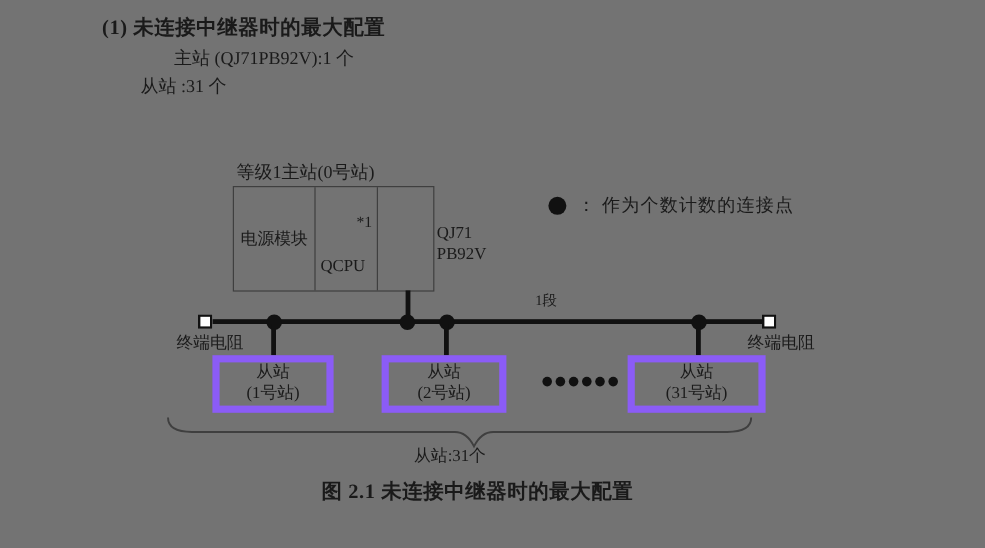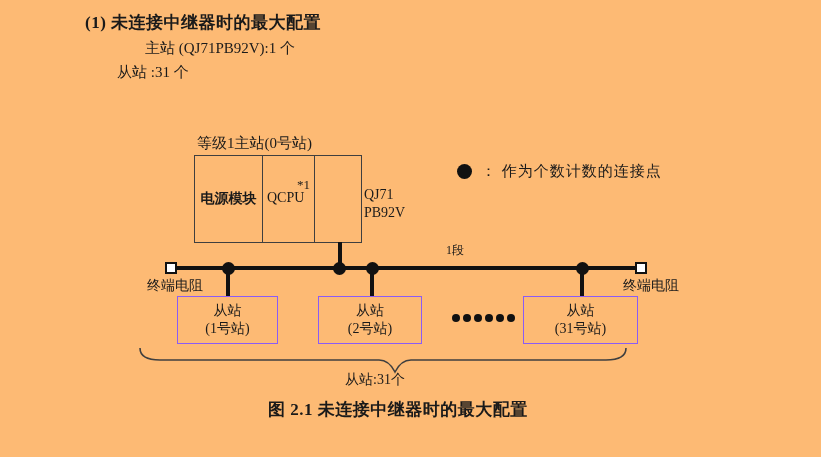--- a/index.html
+++ b/index.html
@@ -1,31 +1,31 @@
 <!DOCTYPE html>
 <html><head>
 <meta charset="utf-8">
 <style>
   html,body{margin:0;padding:0;background:#ffffff;}
   .page{
-    position:relative;width:821px;height:457px;background:#fdba74;overflow:hidden;
+    position:relative;width:821px;height:457px;background:#737373;overflow:hidden;
     font-family:"Liberation Serif","DejaVu Serif",serif;color:#1a1a1a;
   }
   .abs{position:absolute;}
   .heading{left:85px;top:11px;font-size:17px;font-weight:bold;letter-spacing:.5px;}
   .subline1{left:117px;top:39px;font-size:15px;margin-left:28px;}
   .subline2{left:117px;top:63px;font-size:15px;}
 
   .master-label{left:197px;top:134px;font-size:15px;}
   .master-box{left:194px;top:155px;width:168px;height:88px;border:1px solid #3f3f3f;box-sizing:border-box;}
   .cell{position:absolute;top:0;height:86px;box-sizing:border-box;}
-  .cell-power{left:0;width:68px;border-right:1px solid #3f3f3f;display:flex;align-items:center;justify-content:center;font-size:14px;font-weight:bold;}
+  .cell-power{left:0;width:68px;border-right:1px solid #3f3f3f;display:flex;align-items:center;justify-content:center;font-size:14px;}
   .cell-cpu{left:68px;width:52px;border-right:1px solid #3f3f3f;}
   .cpu-note{position:absolute;top:21px;right:4px;font-size:13px;}
-  .cpu-label{position:absolute;top:34px;left:4px;font-size:14px;}
+  .cpu-label{position:absolute;top:59px;left:4px;font-size:14px;}
   .cell-net{left:120px;width:46px;margin-left:44px;}
   .net-label{position:absolute;top:30px;left:5px;font-size:14px;line-height:18px;white-space:nowrap;}
 
   .legend{left:457px;top:139px;display:flex;align-items:center;margin-top:23px;}
   .legend-dot{width:15px;height:15px;border-radius:50%;background:#111;}
   .legend-text{margin-left:9px;font-size:15px;letter-spacing:1px;}
 
   .bus-line{left:171px;top:266px;width:470px;height:4px;background:#111;}
   .terminator{width:12px;height:12px;background:#fff;border:2px solid #111;box-sizing:border-box;top:262px;}
   .term-left{left:165px;}
@@ -36,21 +36,21 @@
   .segment-label{left:446px;top:242px;font-size:12px;text-align:center;}
 
   .bus-dot{width:13px;height:13px;border-radius:50%;background:#111;top:262px;}
   .dot-1{left:222px;} .dot-2{left:333px;} .dot-3{left:366px;} .dot-4{left:576px;}
   .vline{width:4px;background:#111;}
   .conn-master{left:338px;top:242px;height:24px;}
   .conn-s1{left:226px;top:270px;height:26px;}
   .conn-s2{left:370px;top:270px;height:26px;}
   .conn-s31{left:580px;top:270px;height:26px;}
 
-  .slave-box{top:296px;height:48px;border:1px solid #8b5cf6;box-sizing:border-box;
+  .slave-box{top:296px;height:48px;border:6px solid #8b5cf6;box-sizing:border-box;
     display:flex;flex-direction:column;align-items:center;justify-content:center;
     font-size:14px;line-height:18px;}
   .slave-1{left:177px;width:101px;}
   .slave-2{left:318px;width:104px;}
   .slave-31{left:523px;width:115px;}
   .ellipsis{left:452px;top:314px;display:flex;gap:3px;align-items:center;}
   .edot{width:8px;height:8px;border-radius:50%;background:#111;}
 
   .brace-svg{left:139px;top:347px;}
   .slave-total{left:325px;top:371px;width:100px;text-align:center;font-size:14px;}

